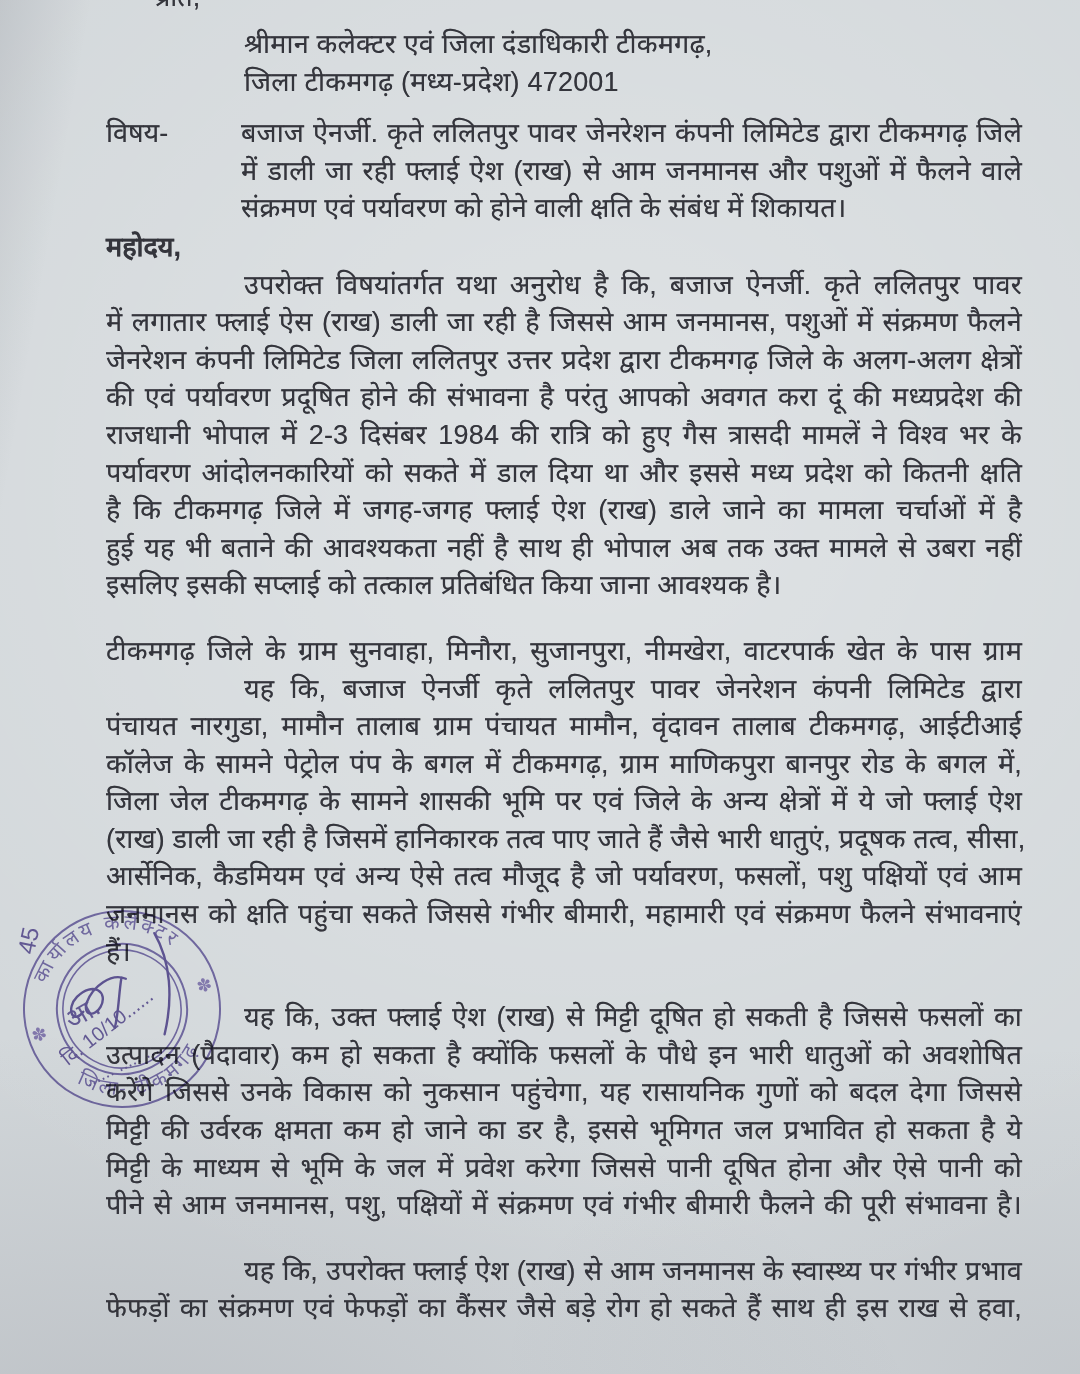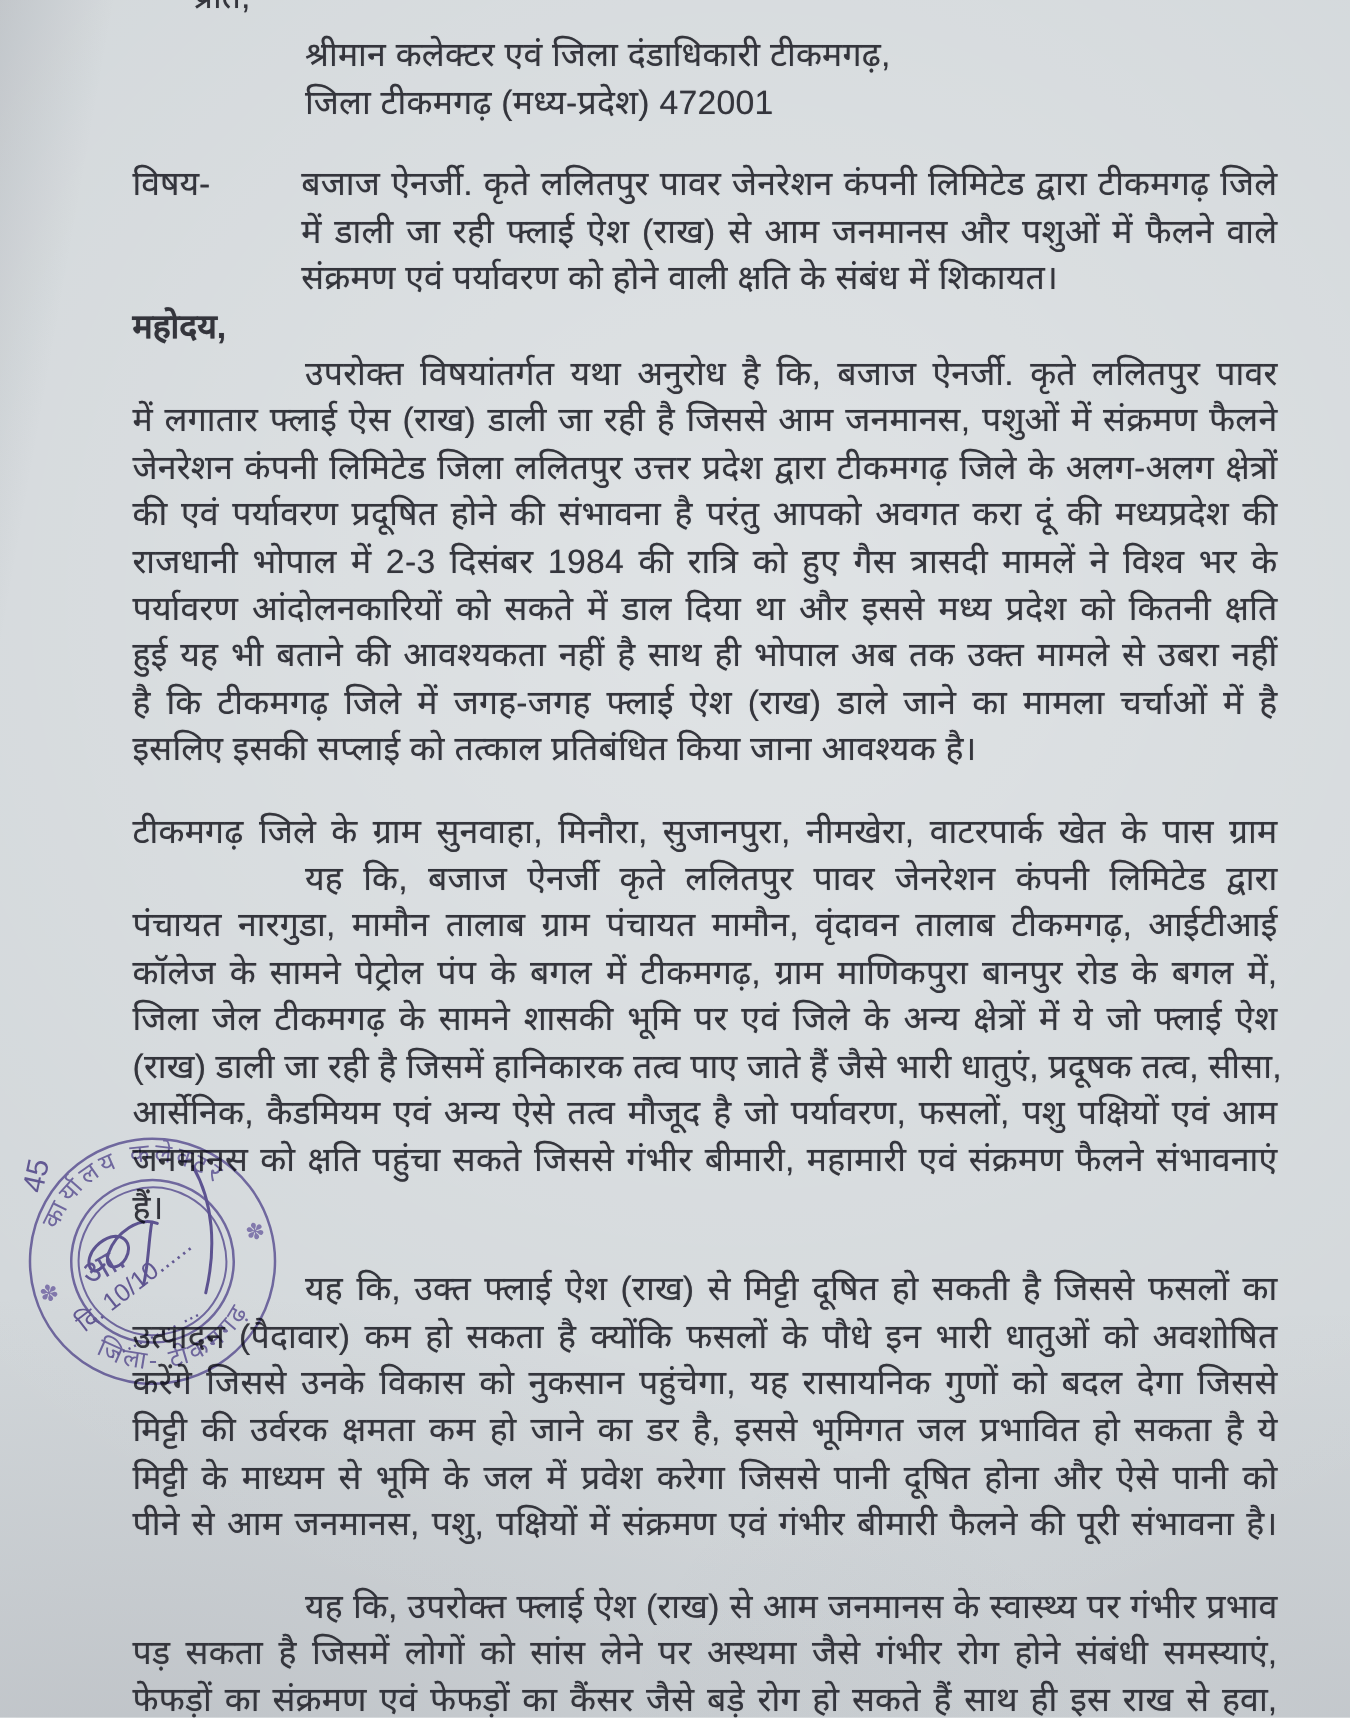--- a/index.html
+++ b/index.html
@@ -39,21 +39,21 @@
   .top-word {
     position: absolute;
     left: 155px;
     top: -22px;
     font-size: 27px;
     line-height: 38px;
   }
   .recipient { margin: 26px 0 0 138px; }
   .subject-row {
     display: flex;
-    margin-top: 28px;
+    margin-top: 14px;
     justify-content: space-between;
   }
   .subject-label { width: 135px; flex: 0 0 135px; line-height: 37.6px; }
   .subject-lines { flex: 1 1 auto; min-width: 0; }
   .salutation { margin-top: 1px; line-height: 37.6px; font-weight: bold; }
   .para { margin: 28px 0 0 0; }
   #para-0 { margin-top: 0; }
 
   
   .doc-text, .top-word {
@@ -97,22 +97,22 @@
 
   <div class="doc-text salutation">महोदय,</div>
 
   <div class="doc-text para" id="para-0">
       <div class="line indent">उपरोक्त विषयांतर्गत यथा अनुरोध है कि, बजाज ऐनर्जी. कृते ललितपुर पावर</div>
       <div class="line">में लगातार फ्लाई ऐस (राख) डाली जा रही है जिससे आम जनमानस, पशुओं में संक्रमण फैलने</div>
       <div class="line">जेनरेशन कंपनी लिमिटेड जिला ललितपुर उत्तर प्रदेश द्वारा टीकमगढ़ जिले के अलग-अलग क्षेत्रों</div>
       <div class="line">की एवं पर्यावरण प्रदूषित होने की संभावना है परंतु आपको अवगत करा दूं की मध्यप्रदेश की</div>
       <div class="line">राजधानी भोपाल में 2-3 दिसंबर 1984 की रात्रि को हुए गैस त्रासदी मामलें ने विश्व भर के</div>
       <div class="line">पर्यावरण आंदोलनकारियों को सकते में डाल दिया था और इससे मध्य प्रदेश को कितनी क्षति</div>
+      <div class="line">है कि टीकमगढ़ जिले में जगह-जगह फ्लाई ऐश (राख) डाले जाने का मामला चर्चाओं में है</div>
       <div class="line">हुई यह भी बताने की आवश्यकता नहीं है साथ ही भोपाल अब तक  उक्त मामले से उबरा नहीं</div>
-      <div class="line">है कि टीकमगढ़ जिले में जगह-जगह फ्लाई ऐश (राख) डाले जाने का मामला चर्चाओं में है</div>
       <div class="line noj">इसलिए इसकी सप्लाई को तत्काल प्रतिबंधित किया जाना आवश्यक है।</div>
     </div>
   <div class="doc-text para" id="para-1">
       <div class="line">टीकमगढ़ जिले के ग्राम सुनवाहा, मिनौरा, सुजानपुरा, नीमखेरा, वाटरपार्क खेत के पास ग्राम</div>
       <div class="line indent">यह कि, बजाज ऐनर्जी कृते ललितपुर पावर जेनरेशन कंपनी लिमिटेड द्वारा</div>
       <div class="line">पंचायत नारगुडा, मामौन तालाब ग्राम पंचायत मामौन, वृंदावन तालाब टीकमगढ़, आईटीआई</div>
       <div class="line">कॉलेज के सामने पेट्रोल पंप के बगल में टीकमगढ़, ग्राम माणिकपुरा बानपुर रोड के बगल में,</div>
       <div class="line">जिला जेल टीकमगढ़ के सामने शासकी भूमि पर एवं जिले के अन्य क्षेत्रों में ये जो फ्लाई ऐश</div>
       <div class="line">(राख) डाली जा रही है जिसमें हानिकारक तत्व पाए जाते हैं जैसे भारी धातुएं, प्रदूषक तत्व, सीसा,</div>
       <div class="line">आर्सेनिक, कैडमियम एवं अन्य ऐसे तत्व मौजूद है जो पर्यावरण, फसलों, पशु पक्षियों एवं आम</div>
@@ -122,21 +122,20 @@
   <div class="doc-text para" id="para-2">
       <div class="line indent">यह कि, उक्त फ्लाई ऐश (राख) से मिट्टी दूषित हो सकती है जिससे फसलों का</div>
       <div class="line">उत्पादन (पैदावार) कम हो सकता है क्योंकि फसलों के पौधे इन भारी धातुओं को अवशोषित</div>
       <div class="line">करेंगे जिससे उनके विकास को नुकसान पहुंचेगा, यह रासायनिक गुणों को बदल देगा जिससे</div>
       <div class="line">मिट्टी की उर्वरक क्षमता कम हो जाने का डर है, इससे भूमिगत जल प्रभावित हो सकता है ये</div>
       <div class="line">मिट्टी के माध्यम से भूमि के जल में प्रवेश करेगा जिससे पानी दूषित होना और ऐसे पानी को</div>
       <div class="line">पीने से आम जनमानस, पशु, पक्षियों में संक्रमण एवं गंभीर बीमारी फैलने की पूरी संभावना है।</div>
     </div>
   <div class="doc-text para" id="para-3">
       <div class="line indent">यह कि, उपरोक्त फ्लाई ऐश (राख) से आम जनमानस के स्वास्थ्य पर गंभीर प्रभाव</div>
-      <div class="line">पड़ सकता है जिसमें लोगों को सांस लेने पर अस्थमा जैसे गंभीर रोग होने संबंधी समस्याएं,</div>
       <div class="line">फेफड़ों का संक्रमण एवं फेफड़ों का कैंसर जैसे बड़े रोग हो सकते हैं साथ ही इस राख से हवा,</div>
     </div>
 
 </div>
 
 <div class="stamp">
   <svg viewBox="0 0 232 232" xmlns="http://www.w3.org/2000/svg">
     <defs>
       <path id="arcTop" d="M 36,116 A 80,80 0 0 1 196,116"></path>
       <path id="arcBot" d="M 30,116 A 86,86 0 0 0 202,116"></path>

